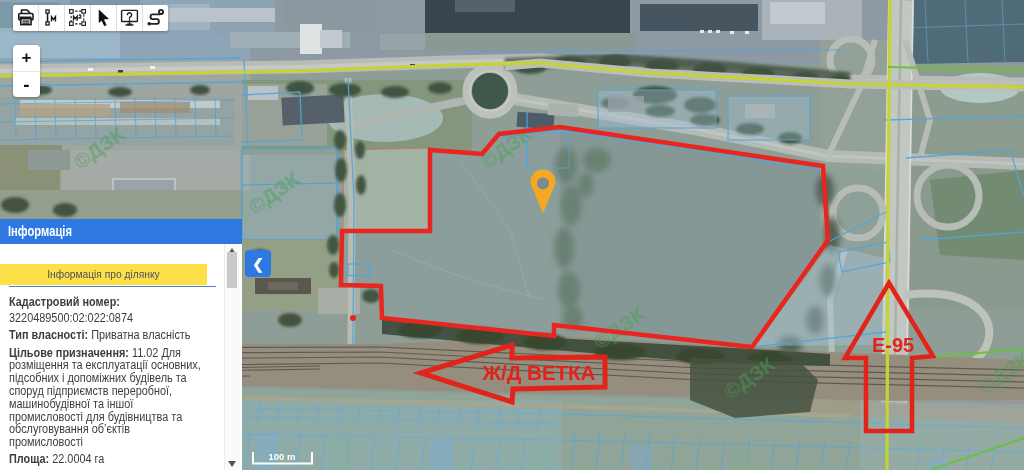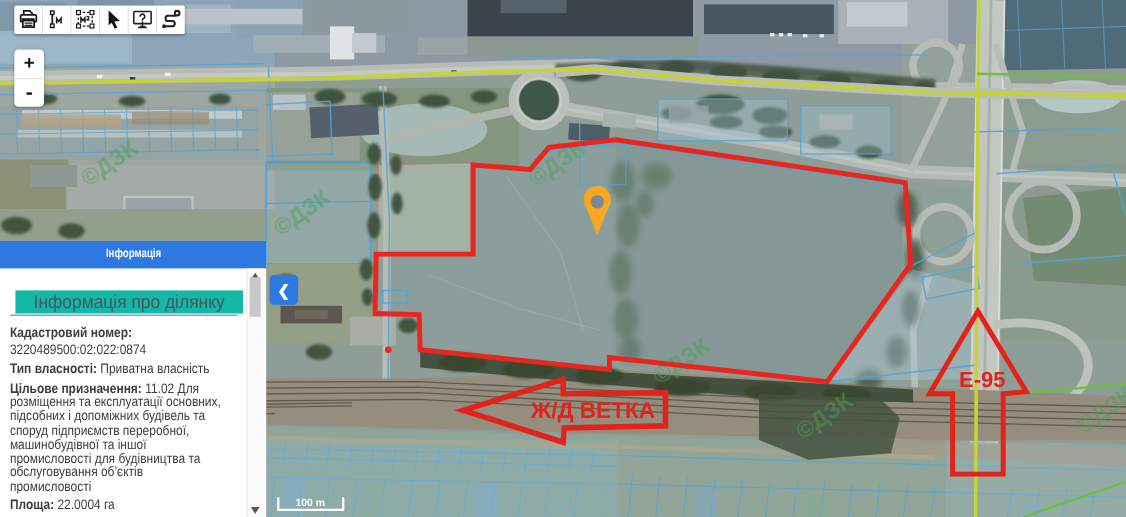--- a/index.html
+++ b/index.html
@@ -487,23 +487,23 @@
 
 <div style="position:absolute;left:13px;top:45px;width:27px;height:52px;background:#fff;border-radius:4px;box-shadow:0 1px 3px rgba(0,0,0,0.3);">
 
   <div style="height:26px;display:flex;align-items:center;justify-content:center;font-size:17px;font-weight:bold;color:#111;border-bottom:1px solid #e3e3e3;">+</div>
 
   <div style="height:25px;display:flex;align-items:center;justify-content:center;font-size:19px;font-weight:bold;color:#111;">-</div>
 </div>
 
 <div style="position:absolute;left:0;top:219px;width:242px;height:251px;background:#fff;">
 
-  <div style="position:absolute;left:0;top:0;width:242px;height:25px;background:#2e78e2;color:#fff;font-size:11px;font-weight:bold;text-align:center;line-height:25px;"><span style="display:inline-block;transform:scaleX(.8);">Інформація</span></div>
-
-  <div style="position:absolute;left:14px;top:44.5px;width:207px;height:21px;background:#14b8a6;color:#4a545e;font-size:17px;text-align:center;line-height:21px;"><span style="display:inline-block;transform:scaleX(.93);">Інформація про ділянку</span></div>
+  <div style="position:absolute;left:0;top:0;width:242px;height:25px;background:#2e78e2;color:#fff;font-size:14px;font-weight:bold;text-align:left;line-height:25px;"><span style="display:inline-block;transform:scaleX(.8);">Інформація</span></div>
+
+  <div style="position:absolute;left:0;top:44.5px;width:207px;height:21px;background:#fde047;color:#4a545e;font-size:11px;text-align:center;line-height:21px;"><span style="display:inline-block;transform:scaleX(.93);">Інформація про ділянку</span></div>
 
   <div style="position:absolute;left:9px;top:66.5px;width:207px;height:1.5px;background:#4d82c4;"></div>
 
   <div style="position:absolute;left:9px;top:76px;font-size:12.5px;font-weight:bold;color:#3d3d3d;white-space:nowrap;transform:scaleX(.87);transform-origin:0 50%;">Кадастровий номер:</div>
 
   <div style="position:absolute;left:9px;top:92.4px;font-size:12.5px;color:#3d3d3d;white-space:nowrap;transform:scaleX(.87);transform-origin:0 50%;">3220489500:02:022:0874</div>
 
   <div style="position:absolute;left:9px;top:108.8px;font-size:12.5px;color:#3d3d3d;white-space:nowrap;transform:scaleX(.87);transform-origin:0 50%;"><b>Тип власності:</b> Приватна власність</div>
 
   <div style="position:absolute;left:9px;top:127.6px;font-size:12.5px;color:#3d3d3d;line-height:12.8px;white-space:nowrap;transform:scaleX(.87);transform-origin:0 0;"><b>Цільове призначення:</b> 11.02 Для<br>розміщення та експлуатації основних,<br>підсобних і допоміжних будівель та<br>споруд підприємств переробної,<br>машинобудівної та іншої<br>промисловості для будівництва та<br>обслуговування об’єктів<br>промисловості</div>

